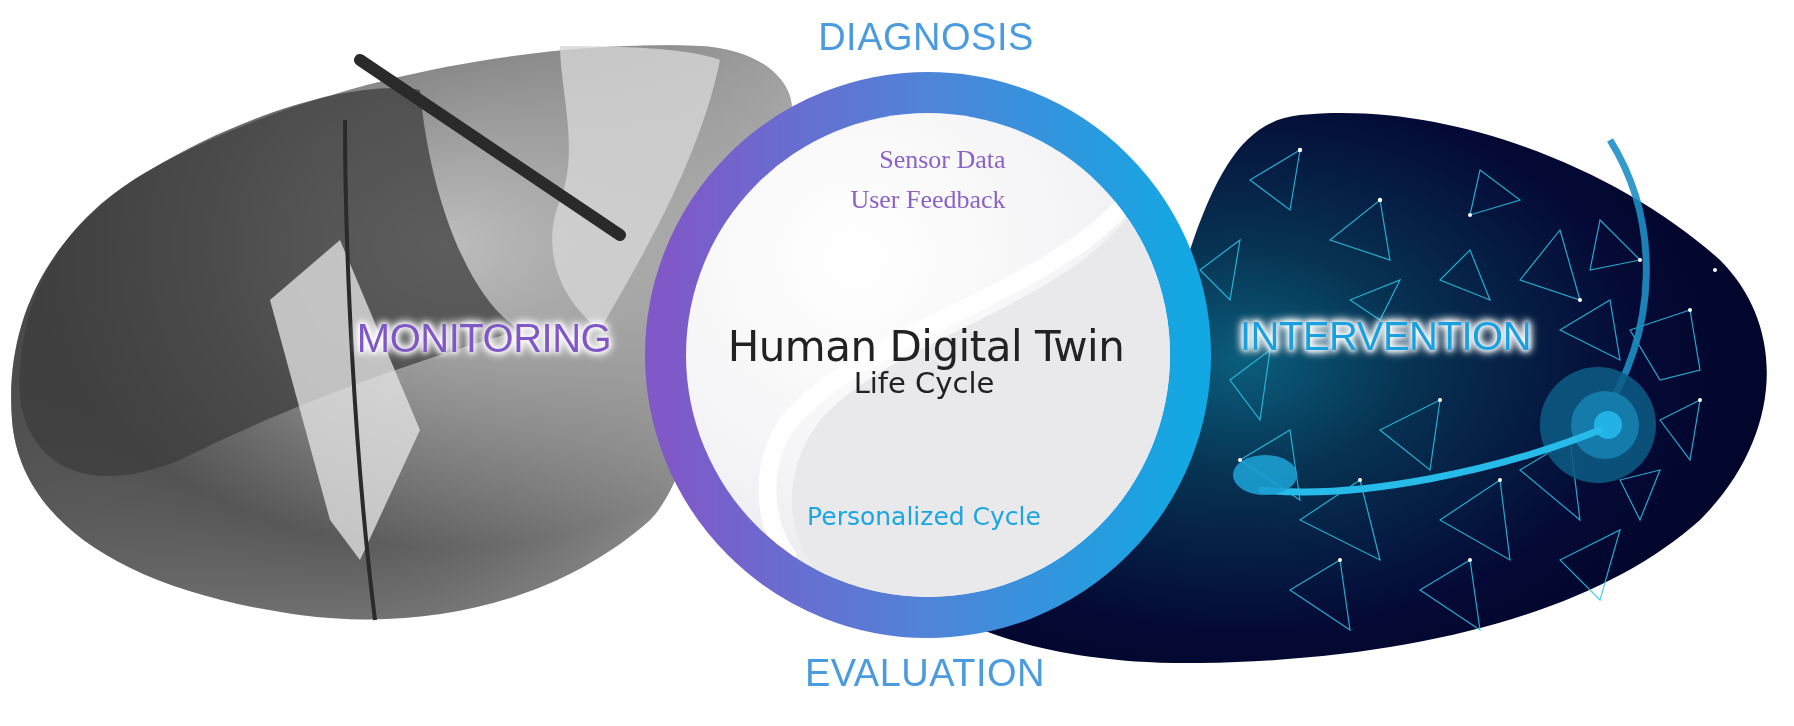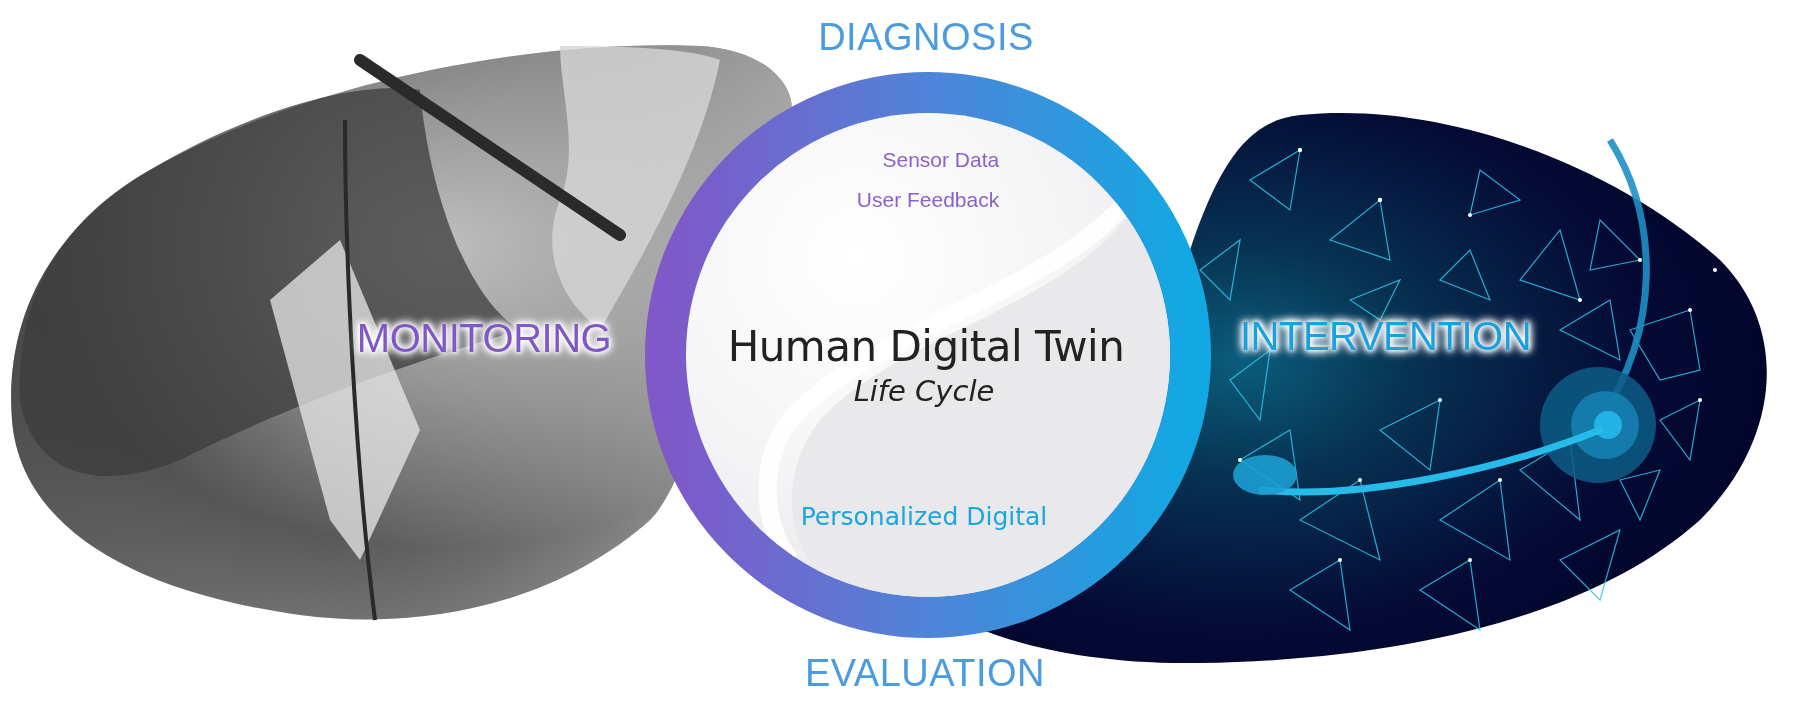--- a/index.html
+++ b/index.html
@@ -5,21 +5,21 @@
   html, body { margin:0; padding:0; background:#ffffff; }
   body { width:1794px; height:726px; position:relative; overflow:hidden; font-family:"Liberation Sans", "DejaVu Sans", sans-serif; }
   .abs { position:absolute; }
   .stage-text { position:absolute; white-space:nowrap; text-align:right; }
   .phase-label { font-size:38px; color:#4a9be0; letter-spacing:0.5px; transform:translateX(-50%); }
   .side-label { font-size:40px; letter-spacing:-0.5px; transform:translateX(-50%); }
   .mon { color:#8057c6; text-shadow:0 0 4px #fff,0 0 6px #fff,0 0 8px #fff,0 0 10px #fff,0 0 12px #fff; }
   .int { color:#19a0e0; text-shadow:0 0 4px #fff,0 0 6px #fff,0 0 8px #fff,0 0 10px #fff,0 0 12px #fff; }
   .title { font-family:"DejaVu Sans", sans-serif; font-size:42px; color:#222; transform:translateX(-50%); letter-spacing:-0.5px; }
   .subtitle { font-family:"DejaVu Sans", sans-serif; font-size:29px; color:#222; transform:translateX(-50%); }
-  .inner-top { font-family:Liberation Sans, sans-serif; font-size:21px; color:#8a62c8; transform:translateX(-50%); line-height:40px; }
+  .inner-top { font-family:Liberation Serif, serif; font-size:26px; color:#8a62c8; transform:translateX(-50%); line-height:40px; }
   .inner-bot { font-family:"DejaVu Sans", sans-serif; font-size:25px; color:#1aa6e0; transform:translateX(-50%); line-height:40px; }
 </style>
 </head>
 <body>
 
 <svg class="abs" width="1794" height="726" viewBox="0 0 1794 726" style="left:0;top:0;">
   <defs>
     <linearGradient id="ringGrad" x1="0" y1="0" x2="1" y2="0">
       <stop offset="0" stop-color="#8058c8"></stop>
       <stop offset="0.5" stop-color="#4f84d8"></stop>
@@ -133,16 +133,16 @@
 <div class="stage-text phase-label" style="left:926px; top:16px;">DIAGNOSIS</div>
 <div class="stage-text phase-label" style="left:925px; top:652px;">EVALUATION</div>
 <div class="stage-text side-label mon" style="left:484px; top:316px;">MONITORING</div>
 <div class="stage-text side-label int" style="left:1379px; top:314px;padding-left:13px;">INTERVENTION</div>
 
 <div class="stage-text inner-top" style="left:928px; top:140px;">
   <div>Sensor Data</div>
   <div>User Feedback</div>
 </div>
 <div class="stage-text title" style="left:926px; top:322px;">Human Digital Twin</div>
-<div class="stage-text subtitle" style="left:924px; top:374px;font-style:italic;">Life Cycle</div>
+<div class="stage-text subtitle" style="left:924px; top:366px;">Life Cycle</div>
 <div class="stage-text inner-bot" style="left:924px; top:497px;">
-  <div>Personalized Digital</div>
+  <div>Personalized Cycle</div>
 </div>
 
 </body></html>

